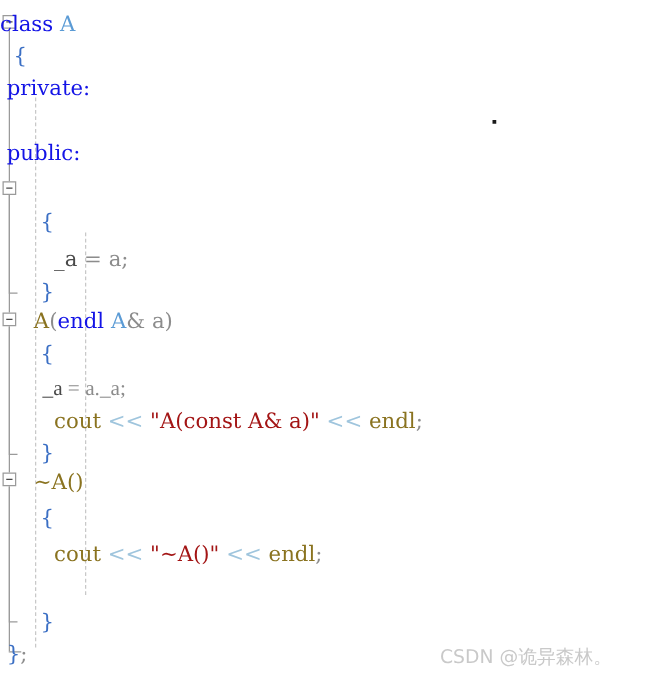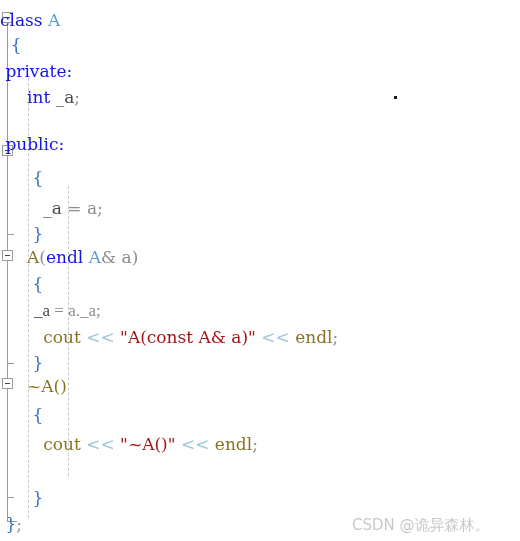--- a/index.html
+++ b/index.html
@@ -133,22 +133,21 @@
 
   <div id="indent-guides">
       <div class="indent-guide" style="left: 28px; top: 78px; height: 440px;"></div>
       <div class="indent-guide" style="left: 68px; top: 186px; height: 290px;"></div>
     </div>
 
   <div id="code">
       <div class="line" style="top: 8px;"><span class="tok-kw">class</span><span class="tok-plain"> </span><span class="tok-type">A</span></div>
       <div class="line" style="top: 33px;"><span class="tok-plain">  </span><span class="tok-brace">{</span></div>
       <div class="line" style="top: 59px;"><span class="tok-plain"> </span><span class="tok-kw">private</span><span class="tok-kw">:</span></div>
-      <div class="line" style="top: 85px;"><span class="tok-plain">     </span><span class="tok-kw">int</span><span class="tok-plain"> </span><span class="tok-dark">_a</span><span class="tok-plain">;</span></div>
-      <div class="line" style="top: 111px; margin-top: 21px;"><span class="tok-plain"> </span><span class="tok-kw">public</span><span class="tok-kw">:</span></div>
+      <div class="line" style="top: 111px;"><span class="tok-plain"> </span><span class="tok-kw">public</span><span class="tok-kw">:</span></div>
       <div class="line" style="top: 166px;"><span class="tok-plain">      </span><span class="tok-brace">{</span></div>
       <div class="line" style="top: 196px;"><span class="tok-plain">        </span><span class="tok-dark">_a</span><span class="tok-plain"> = </span><span class="tok-plain">a;</span></div>
       <div class="line" style="top: 222px;"><span class="tok-plain">      </span><span class="tok-brace">}</span></div>
       <div class="line" style="top: 245px;"><span class="tok-plain">     </span><span class="tok-fn">A</span><span class="tok-plain">(</span><span class="tok-kw">endl</span><span class="tok-plain"> </span><span class="tok-type">A</span><span class="tok-plain">&amp; a)</span></div>
       <div class="line" style="top: 272px;"><span class="tok-plain">      </span><span class="tok-brace">{</span></div>
       <div class="line" style="top: 298px; font-family: Liberation Serif, serif;"><span class="tok-plain">        </span><span class="tok-dark">_a</span><span class="tok-plain"> = </span><span class="tok-plain">a._a;</span></div>
       <div class="line" style="top: 325px;"><span class="tok-plain">        </span><span class="tok-fn">cout</span><span class="tok-plain"> </span><span class="tok-op">&lt;&lt;</span><span class="tok-plain"> </span><span class="tok-str">"A(const A&amp; a)"</span><span class="tok-plain"> </span><span class="tok-op">&lt;&lt;</span><span class="tok-plain"> </span><span class="tok-fn">endl</span><span class="tok-plain">;</span></div>
       <div class="line" style="top: 351px;"><span class="tok-plain">      </span><span class="tok-brace">}</span></div>
       <div class="line" style="top: 374px;"><span class="tok-plain">     </span><span class="tok-fn">~A()</span></div>
       <div class="line" style="top: 403px;"><span class="tok-plain">      </span><span class="tok-brace">{</span></div>

